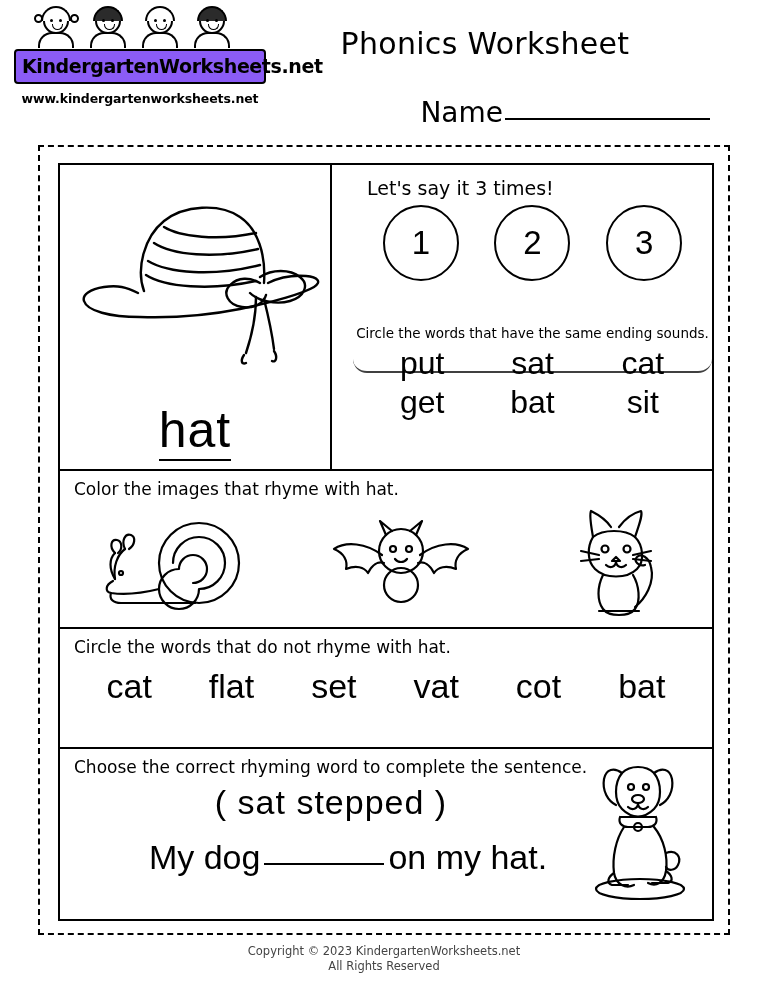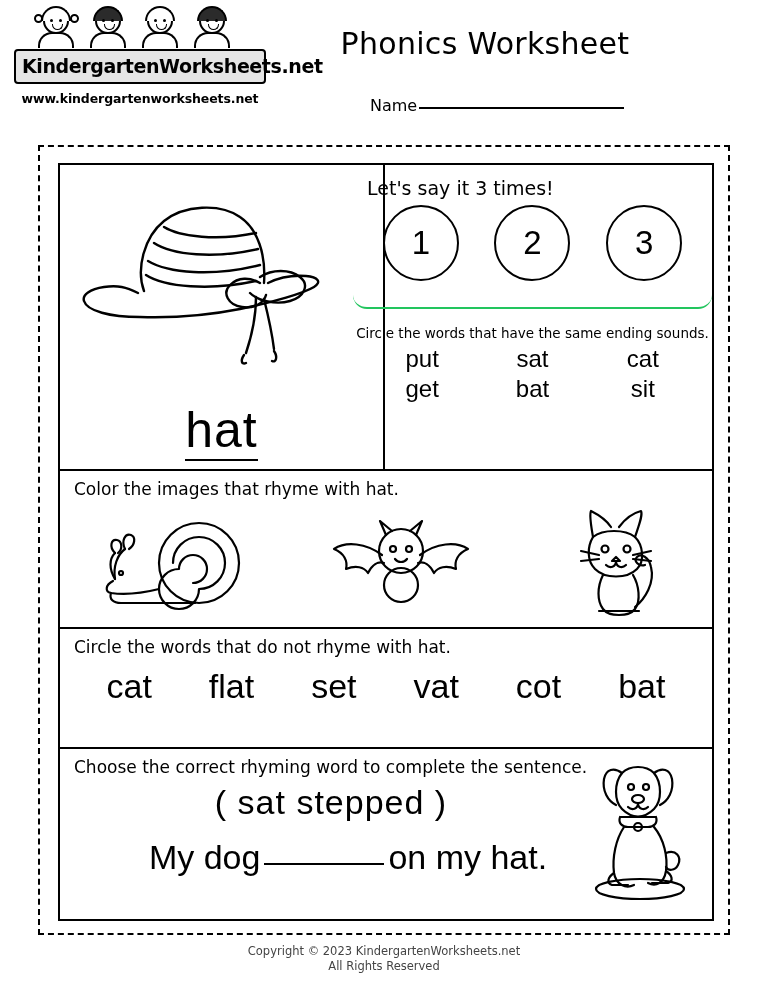--- a/index.html
+++ b/index.html
@@ -104,21 +104,21 @@
     background: #fff;
     box-sizing: border-box;
   }
   .kid .pig.l { left: 0px; }
   .kid .pig.r { left: 36px; }
 
   .logo-banner {
     margin-top: 1px;
     border: 2px solid #000;
     border-radius: 4px;
-    background: #e5e5e5;
+    background: #8b5cf6;
     padding: 4px 6px 5px 6px;
     text-align: center;
   }
   .logo-banner .txt {
     font-family: "DejaVu Sans", sans-serif;
     font-weight: bold;
     font-size: 19px;
     letter-spacing: -0.4px;
     white-space: nowrap;
   }
@@ -140,21 +140,22 @@
     font-family: "DejaVu Sans", sans-serif;
     font-size: 30px;
     letter-spacing: 0.3px;
   }
   .name-line {
     position: absolute;
     left: 370px;
     top: 96px;
     width: 340px;
     font-family: "DejaVu Sans", sans-serif;
-    font-size: 16px;
+    font-size: 28px;
+    text-align: right;
   }
   .name-line .rule {
     display: inline-block;
     width: 205px;
     border-bottom: 2px solid #000;
     margin-left: 2px;
     vertical-align: 2px;
     height: 1px;
   }
 
@@ -181,42 +182,42 @@
   
   .row1 {
     position: relative;
     height: 306px;
     border-bottom: 2px solid #000;
     box-sizing: border-box;
   }
   .pic-cell {
     position: absolute;
     left: 0; top: 0;
-    width: 325px;
+    width: 272px;
     height: 100%;
     border-right: 2px solid #000;
     box-sizing: border-box;
   }
   .word-main {
     position: absolute;
     bottom: 10px;
     width: 100%;
     text-align: center;
     font-family: "Liberation Sans", sans-serif;
     font-size: 50px;
     letter-spacing: 1px;
   }
   .word-main u { text-decoration: none; border-bottom: 2px solid #000; padding-bottom: 1px; }
 
   .right-top {
     position: absolute;
     left: 293px; top: 0;
     right: 0;
-    height: 144px;
-    border-bottom: 2px solid #22c55e;
+    height: 208px;
+    border-bottom: 2px solid #404040;
     box-sizing: border-box;
     border-radius: 14px;
   }
   .say-label {
     padding: 12px 0 0 14px;
     font-family: "DejaVu Sans", sans-serif;
     font-size: 19px;
   }
   .circles {
     display: flex;
@@ -249,21 +250,21 @@
     font-size: 13.5px;
     padding-top: 0;
   }
   .wordgrid {
     display: grid;
     grid-template-columns: 1fr 1fr 1fr;
     row-gap: 2px;
     padding: 4px 14px 0 14px;
     text-align: center;
     font-family: "Liberation Sans", sans-serif;
-    font-size: 24px;
+    font-size: 32px;
   }
 
   
   .row2 {
     position: relative;
     height: 158px;
     border-bottom: 2px solid #000;
     box-sizing: border-box;
   }
   .instr {

